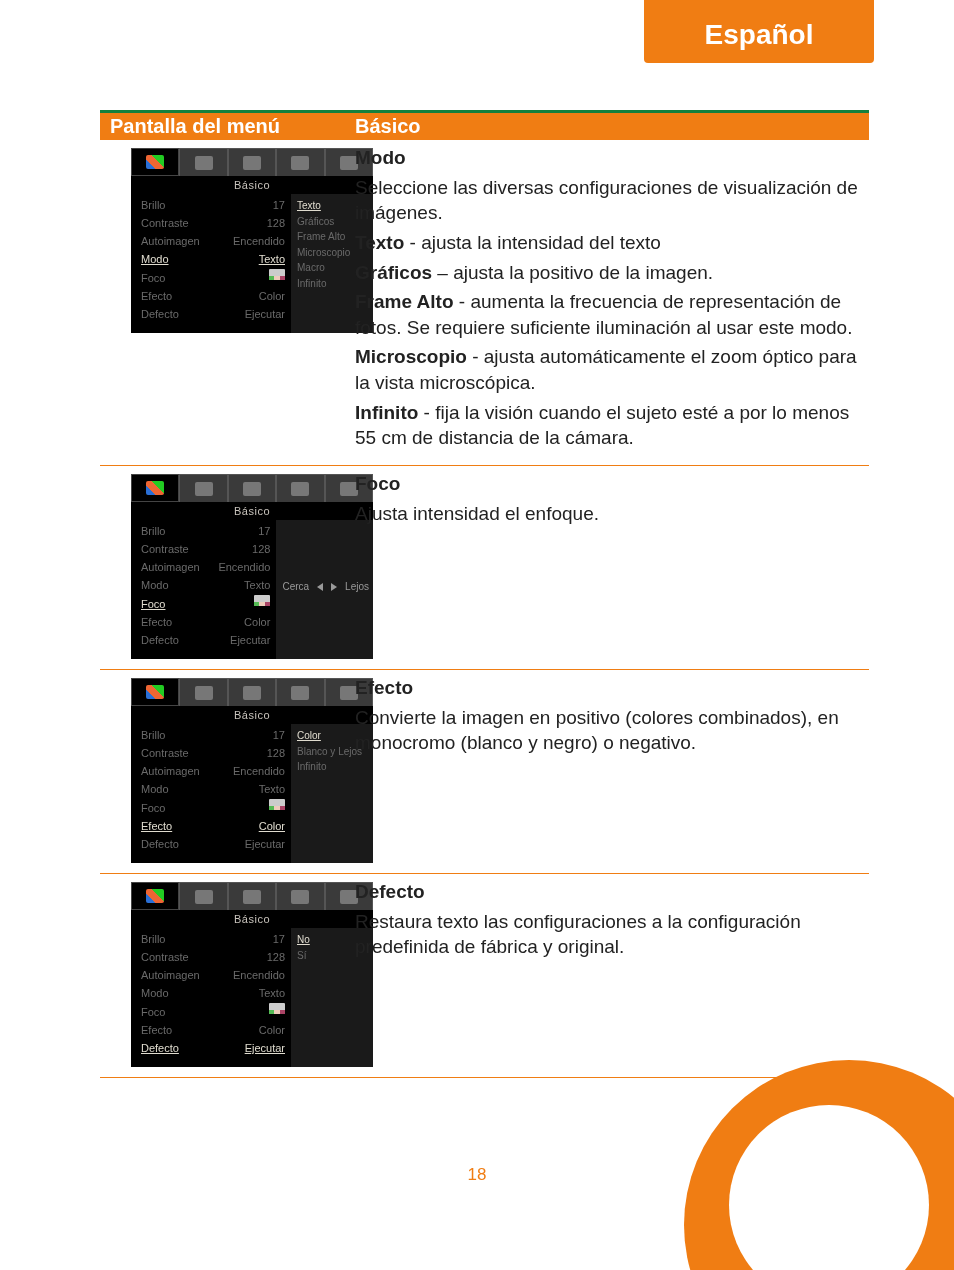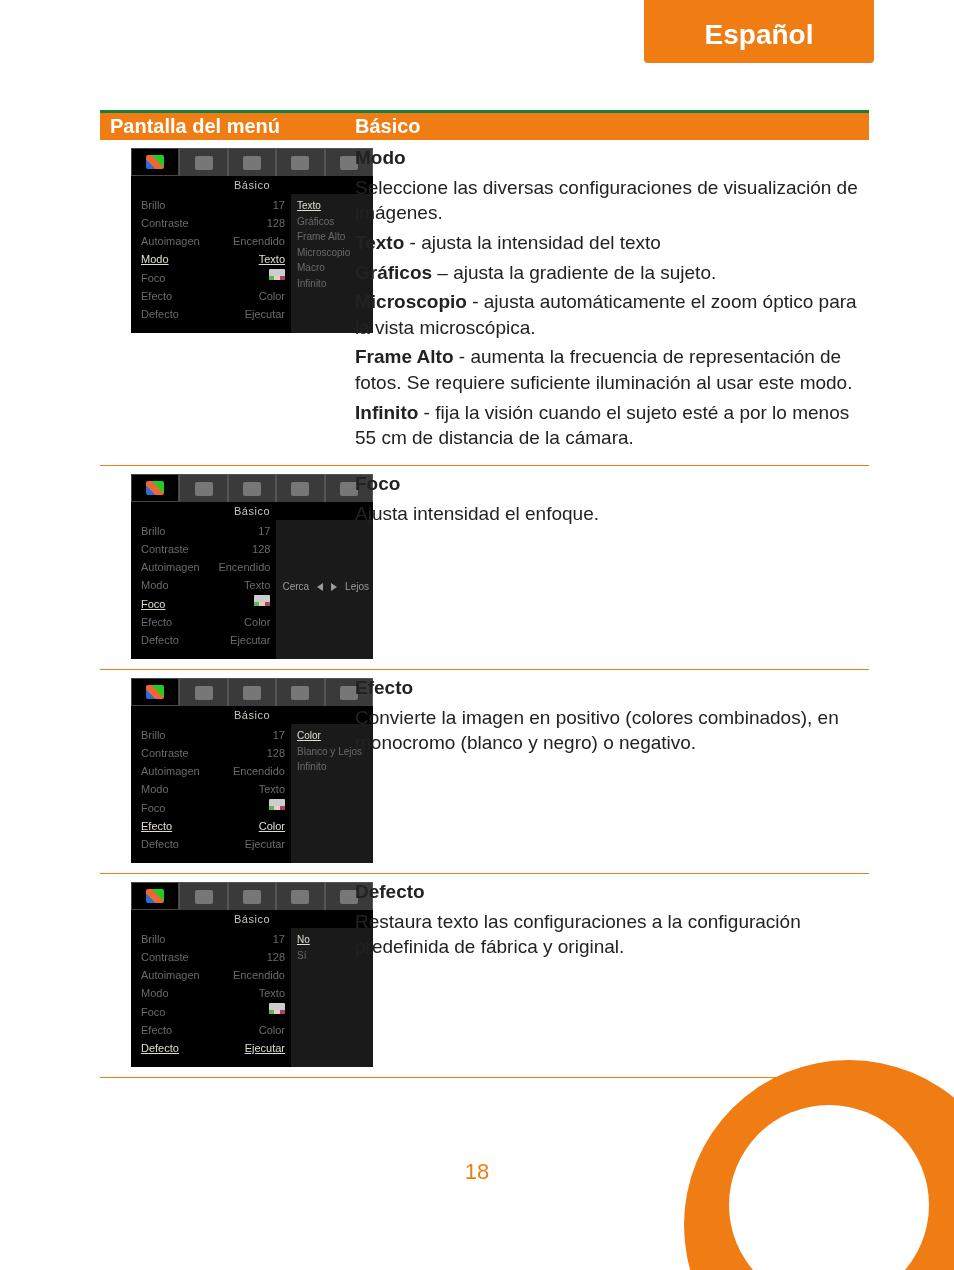--- a/index.html
+++ b/index.html
@@ -7,21 +7,21 @@
 .lang-tab { position:absolute; top:0; right:80px; width:230px; height:63px; background:#f07d13; color:#fff; font-size:28px; font-weight:bold; display:flex; align-items:flex-end; justify-content:center; padding-bottom:12px; border-bottom-left-radius:4px; border-bottom-right-radius:4px; }
 .content { position:absolute; top:110px; left:100px; right:85px; }
 .header-row { background:#f07d13; color:#fff; display:flex; font-size:20px; font-weight:bold; height:30px; align-items:center; border-top:3px solid #15803d; }
 .header-left { width:245px; padding-left:10px; }
 .header-right { flex:1; padding-left:10px; }
 .section { display:flex; border-bottom:1px solid #f07d13; padding:5px 0 10px 0; }
 .menu-col { width:245px; padding-top:3px; }
 .func-col { flex:1; padding-left:10px; font-size:19px; color:#222; line-height:1.35; }
 .func-col p { margin-bottom:4px; }
 .func-title { font-weight:bold; margin-bottom:4px; }
-.page-num { position:absolute; bottom:85px; left:0; right:0; text-align:center; color:#f07d13; font-size:22px; }
+.page-num { position:absolute; bottom:85px; left:0; right:0; text-align:center; color:#f07d13; font-size:17px; }
 .corner-logo { position:absolute; bottom:-120px; right:-60px; width:330px; height:330px; background:#f07d13; border-radius:50%; }
 .corner-logo::after { content:""; position:absolute; top:45px; left:45px; width:200px; height:200px; background:#fff; border-radius:50%; }
 
 
 .menu-shot { width:242px; background:#000; font-size:11px; color:#6a6a6a;margin-left:31px; }
 .menu-tabs { display:flex; height:28px; }
 .menu-tab { flex:1; background:#3a3a3a; border:1px solid #555; border-bottom:none; display:flex; align-items:center; justify-content:center; }
 .menu-tab:first-child { background:#000; border:1px solid #444; }
 .tab-ico { width:18px; height:14px; display:inline-block; }
 .ico1 { background:linear-gradient(45deg,#2a6fd6 30%,#e63 30% 60%,#2c2 60%); border-radius:2px; }
@@ -115,23 +115,23 @@
             <div>Macro</div>
             <div>Infinito</div>
           </div>
         </div>
       </div>
     </div>
     <div class="func-col">
       <p class="func-title">Modo</p>
       <p>Seleccione las diversas configuraciones de visualización de imágenes.</p>
       <p><b>Texto</b><span> - ajusta la intensidad del texto</span></p>
-      <p><b>Gráficos</b><span> – ajusta la gradiente de la sujeto.</span></p>
+      <p><b>Gráficos</b><span> – ajusta la positivo de la imagen.</span></p>
+      <p><b>Frame Alto</b><span> - aumenta la frecuencia de representación de fotos. Se requiere suficiente iluminación al usar este modo.</span></p>
       <p><b>Microscopio</b><span> - ajusta automáticamente el zoom óptico para la vista microscópica.</span></p>
-      <p><b>Frame Alto</b><span> - aumenta la frecuencia de representación de fotos. Se requiere suficiente iluminación al usar este modo.</span></p>
       <p><b>Infinito</b><span> - fija la visión cuando el sujeto esté a por lo menos 55 cm de distancia de la cámara.</span></p>
     </div>
   </div>
 
   <div class="section">
     <div class="menu-col">
       <div class="menu-shot">
         <div class="menu-tabs">
           <div class="menu-tab">
               <span class="tab-ico ico1"></span>

